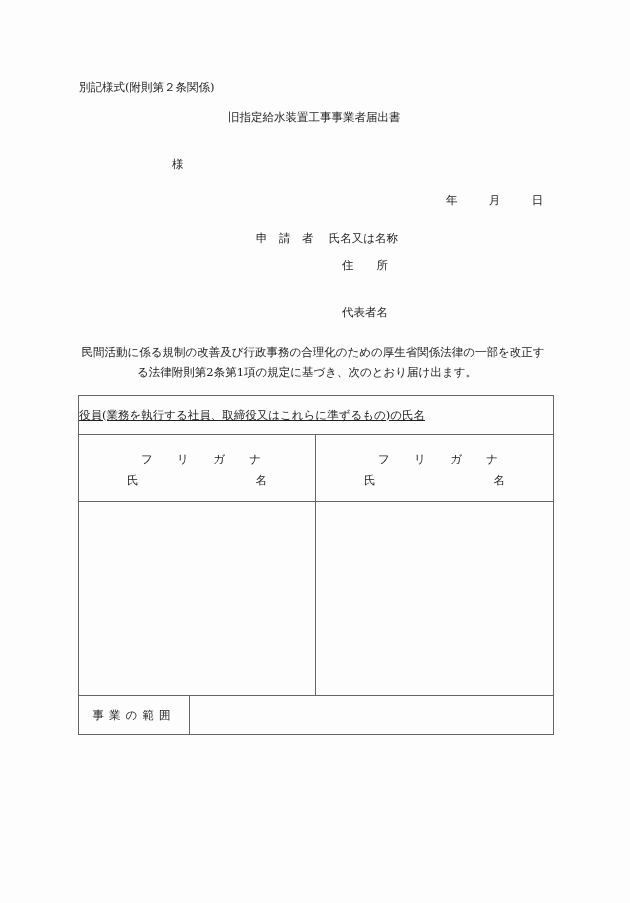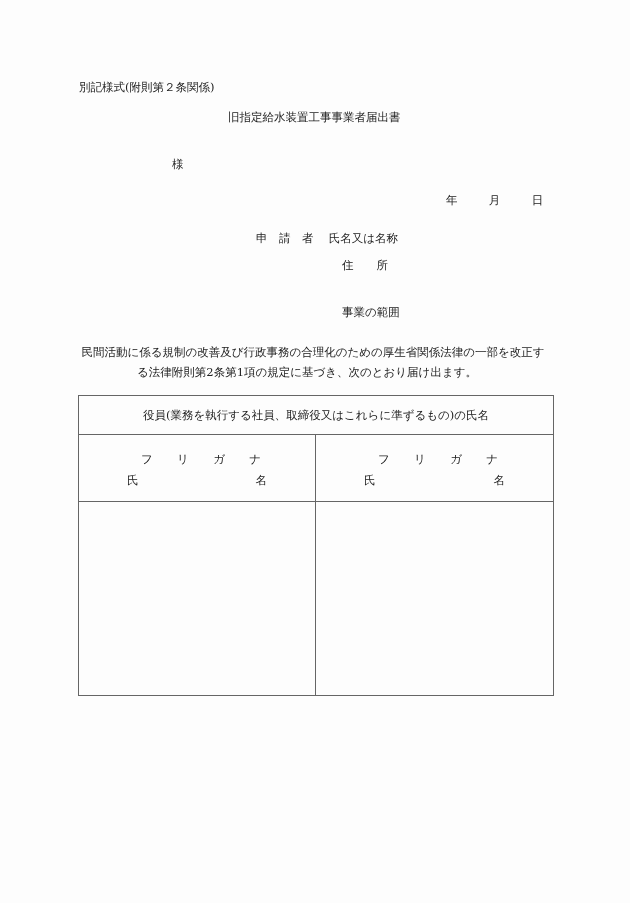--- a/index.html
+++ b/index.html
@@ -17,21 +17,21 @@
     .applicant { left: 256px; top: 231px; }
     .applicant .role { letter-spacing: 0; }
     .address { left: 342px; top: 258px; }
     .rep { left: 342px; top: 305px; }
     .body-text { left: 69px; top: 342px; width: 476px; white-space: normal; line-height: 20px; text-indent: 12px; }
     table.officers {
       position: absolute; left: 78px; top: 395px; width: 475px;
       border-collapse: collapse; table-layout: fixed;
     }
     table.officers td { border: 1.3px solid #666; padding: 0; }
-    .hdr { height: 38px; text-align: center; vertical-align: middle; }
+    .hdr { height: 38px; text-align: left; vertical-align: middle; text-decoration: underline; }
     .name-hdr { height: 66px; position: relative; }
     .furi { position: absolute; top: 17px; left: 62px; width: 120px; display: flex; justify-content: space-between; }
     .shi { position: absolute; top: 38px; left: 48px; }
     .mei { position: absolute; top: 38px; right: 48px; }
     .entry { height: 193px; }
     .scope-row td { height: 38px; }
     .scope-label { text-align: center; vertical-align: middle; letter-spacing: 5px; }
   </style>
 </head>
 <body>
@@ -47,21 +47,21 @@
   <span style="width:24px"></span>
   <span>日</span>
 </div>
 
 <div class="abs applicant">
   <span class="role">申　請　者</span>
   <span style="display:inline-block;width:8px"></span>
   <span>氏名又は名称</span>
 </div>
 <div class="abs address">住　　所</div>
-<div class="abs rep">事業の範囲</div>
+<div class="abs rep">代表者名</div>
 
 <div class="abs body-text">民間活動に係る規制の改善及び行政事務の合理化のための厚生省関係法律の一部を改正する法律附則第2条第1項の規定に基づき、次のとおり届け出ます。</div>
 
 <table class="officers">
   <colgroup>
       <col style="width:111px">
       <col style="width:126px">
       <col style="width:238px">
     </colgroup>
   <tbody>
@@ -87,14 +87,18 @@
         <span>ナ</span>
       </div>
       <span class="shi">氏</span>
       <span class="mei">名</span>
     </td>
   </tr>
   <tr>
     <td colspan="2" class="entry"></td>
     <td class="entry"></td>
   </tr>
+  <tr class="scope-row">
+    <td class="scope-label">事業の範囲</td>
+    <td colspan="2"></td>
+  </tr>
 </tbody>
   </table>
 
 </body></html>

